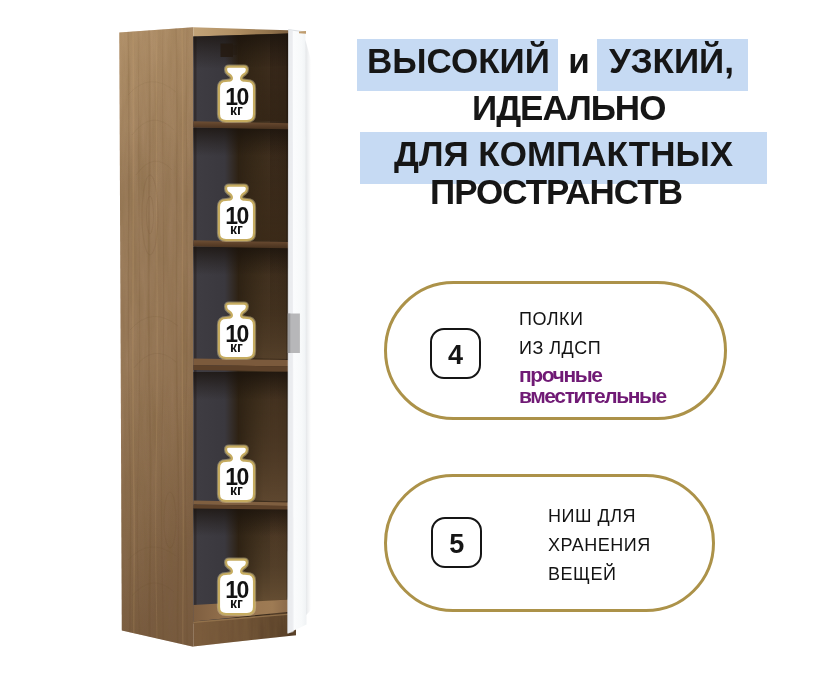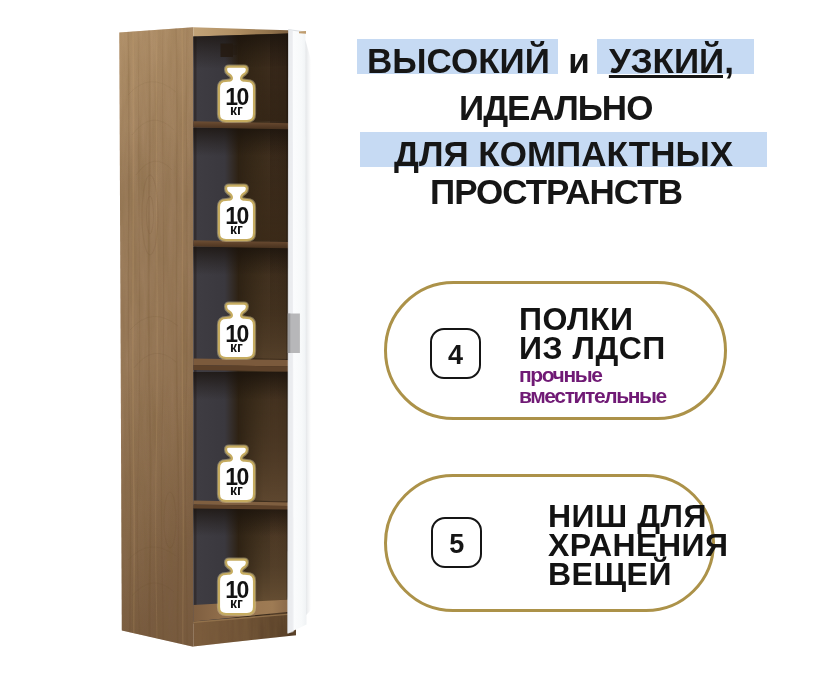--- a/index.html
+++ b/index.html
@@ -1,21 +1,21 @@
 <!DOCTYPE html>
 <html><head>
 <meta charset="utf-8">
 <style>
   html,body{margin:0;padding:0;background:#ffffff;}
   body{width:816px;height:700px;position:relative;overflow:hidden;
        font-family:"Liberation Sans",sans-serif;}
   .abs{position:absolute;}
-  .hl{background:#c6daf3;display:inline-block;height:35px;line-height:44px;}
+  .hl{background:#c6daf3;display:inline-block;height:52px;line-height:44px;}
   .hline{position:absolute;white-space:nowrap;font-weight:700;font-size:35px;color:#161616;line-height:44px;}
-  .ptitle{font-weight:700;font-size:32px;color:#131313;letter-spacing:0.5px;line-height:29px;}
+  .ptitle{font-weight:400;font-size:18px;color:#131313;letter-spacing:0.5px;line-height:29px;}
   .psub{font-weight:700;font-size:21px;color:#701a75;letter-spacing:-1.4px;line-height:20.6px;}
   .pill{position:absolute;border:3.6px solid #ac9249;border-radius:70px;box-sizing:border-box;background:#ffffff;}
   .numbox{position:absolute;border:2.7px solid #151515;border-radius:14px;box-sizing:border-box;
           font-weight:700;font-size:27px;color:#151515;text-align:center;}
 </style>
 </head>
 <body>
 
 <svg class="abs" style="left:0;top:0" width="816" height="700" viewBox="0 0 816 700">
 <defs>
@@ -243,23 +243,23 @@
 </g>
 
 <g transform="translate(219,559)">
 <path d="M10 0.6 H25 Q27.9 0.6 27.9 3.6 Q27.9 6.2 26.2 7.4 Q22.4 9.8 22.1 11.8 Q21.8 14 24.6 14.6 Q25.8 15 28 15 Q35 15 35 22 V48 Q35 55 28 55 H7 Q0 55 0 48 V22 Q0 15 7 15 Q9.2 15 10.4 14.6 Q13.2 14 12.9 11.8 Q12.6 9.8 8.8 7.4 Q7.1 6.2 7.1 3.6 Q7.1 0.6 10 0.6 Z" fill="none" stroke="#e9dca8" stroke-width="4.2" opacity="0.42"></path>
 <path d="M10 0.6 H25 Q27.9 0.6 27.9 3.6 Q27.9 6.2 26.2 7.4 Q22.4 9.8 22.1 11.8 Q21.8 14 24.6 14.6 Q25.8 15 28 15 Q35 15 35 22 V48 Q35 55 28 55 H7 Q0 55 0 48 V22 Q0 15 7 15 Q9.2 15 10.4 14.6 Q13.2 14 12.9 11.8 Q12.6 9.8 8.8 7.4 Q7.1 6.2 7.1 3.6 Q7.1 0.6 10 0.6 Z" fill="#ffffff" stroke="#c6ac60" stroke-width="2.1"></path>
 <text x="17.5" y="39.4" font-size="23" font-weight="700" fill="#131313" text-anchor="middle" letter-spacing="-1.5">10</text>
 <text x="17.5" y="49" font-size="14" font-weight="700" fill="#131313" text-anchor="middle">кг</text>
 </g>
 </svg>
 
-<div class="hline" style="left:357px;top:39px;"><span class="hl" style="padding:0 8.5px 0 10px;">ВЫСОКИЙ</span><span style="margin:0 7px 0 10px;">и</span><span class="hl" style="padding:0 20px 0 12px;text-decoration:underline;">УЗКИЙ,</span></div>
-
-<div class="hline" style="left:459px;top:86px;letter-spacing:-1px;">ИДЕАЛЬНО</div>
+<div class="hline" style="left:357px;top:39px;"><span class="hl" style="padding:0 8.5px 0 10px;">ВЫСОКИЙ</span><span style="margin:0 7px 0 10px;">и</span><span class="hl" style="padding:0 14px 0 12px;">УЗКИЙ,</span></div>
+
+<div class="hline" style="left:472px;top:86px;letter-spacing:-1px;">ИДЕАЛЬНО</div>
 
 <div class="hline" style="left:360px;top:131.5px;"><span class="hl" style="padding:0 34px;">ДЛЯ КОМПАКТНЫХ</span></div>
 
 <div class="hline" style="left:430px;top:170px;letter-spacing:-1px;">ПРОСТРАНСТВ</div>
 
 <div class="pill" style="left:383.6px;top:281.3px;width:343px;height:139px;"></div>
 
 <div class="numbox" style="left:429.8px;top:327.8px;width:51.4px;height:51.4px;line-height:51px;">4</div>
 
 <div class="abs ptitle" style="left:519px;top:304.9px;">ПОЛКИ<br>ИЗ ЛДСП</div>

